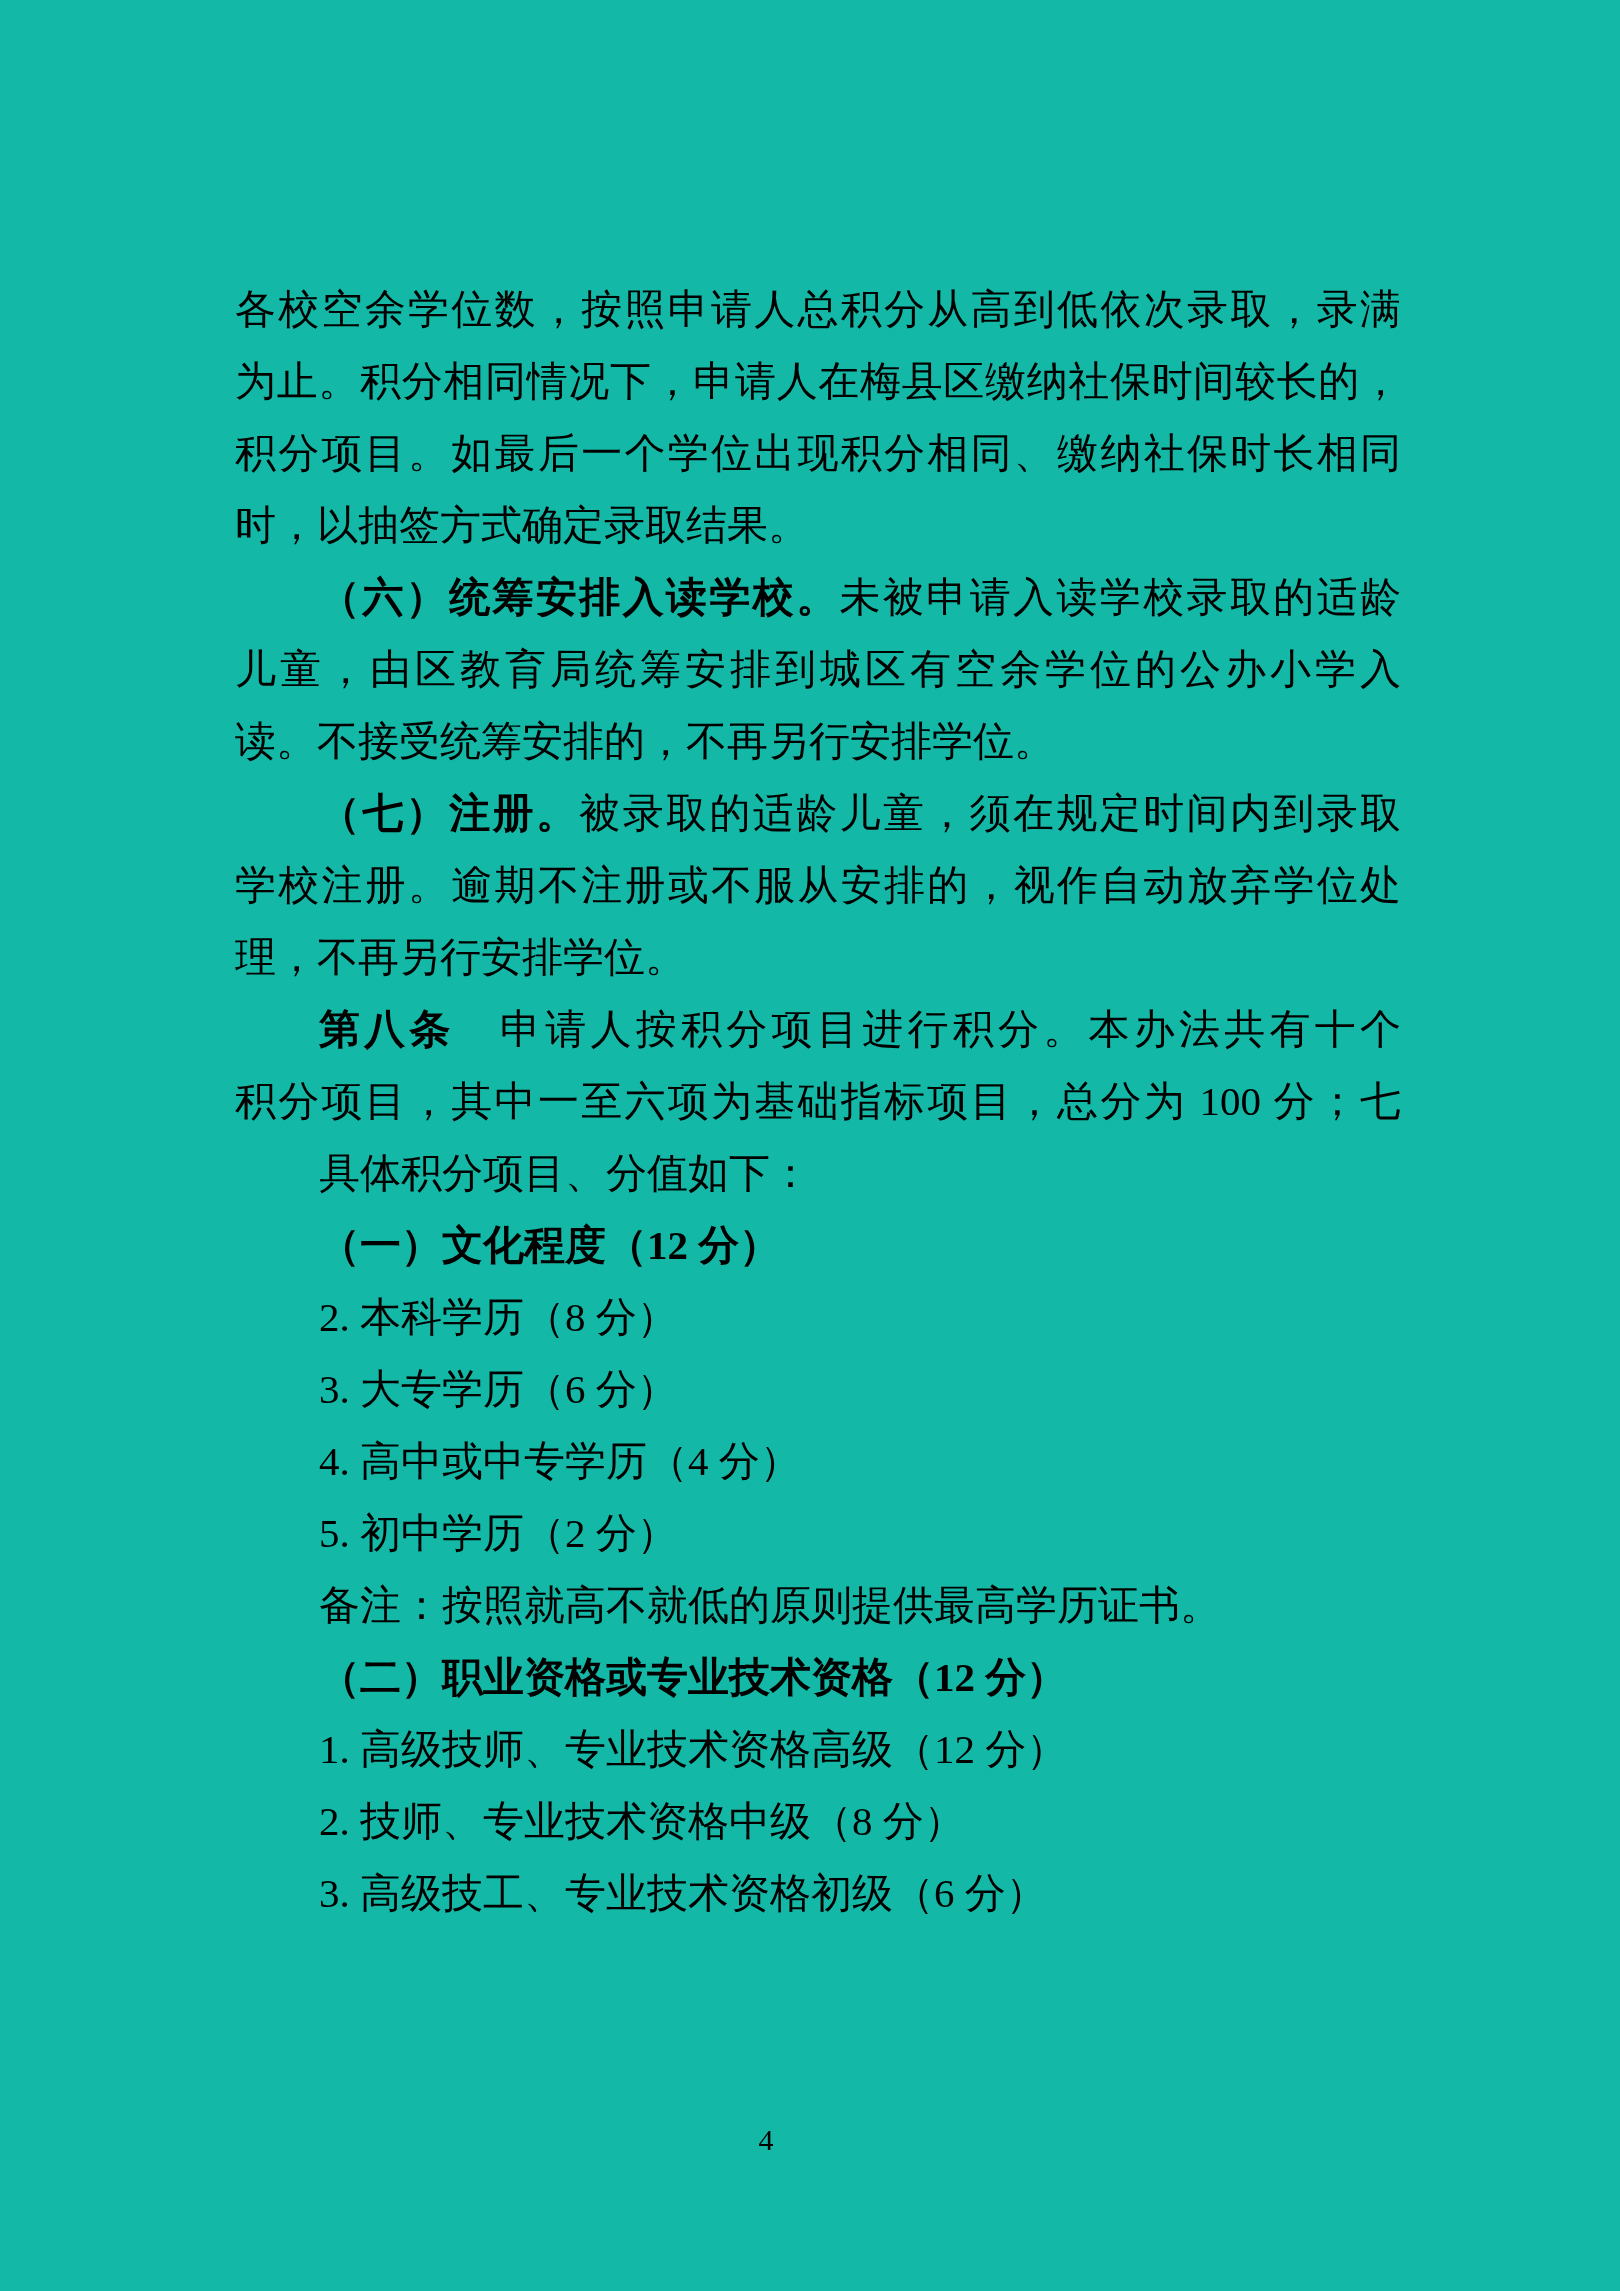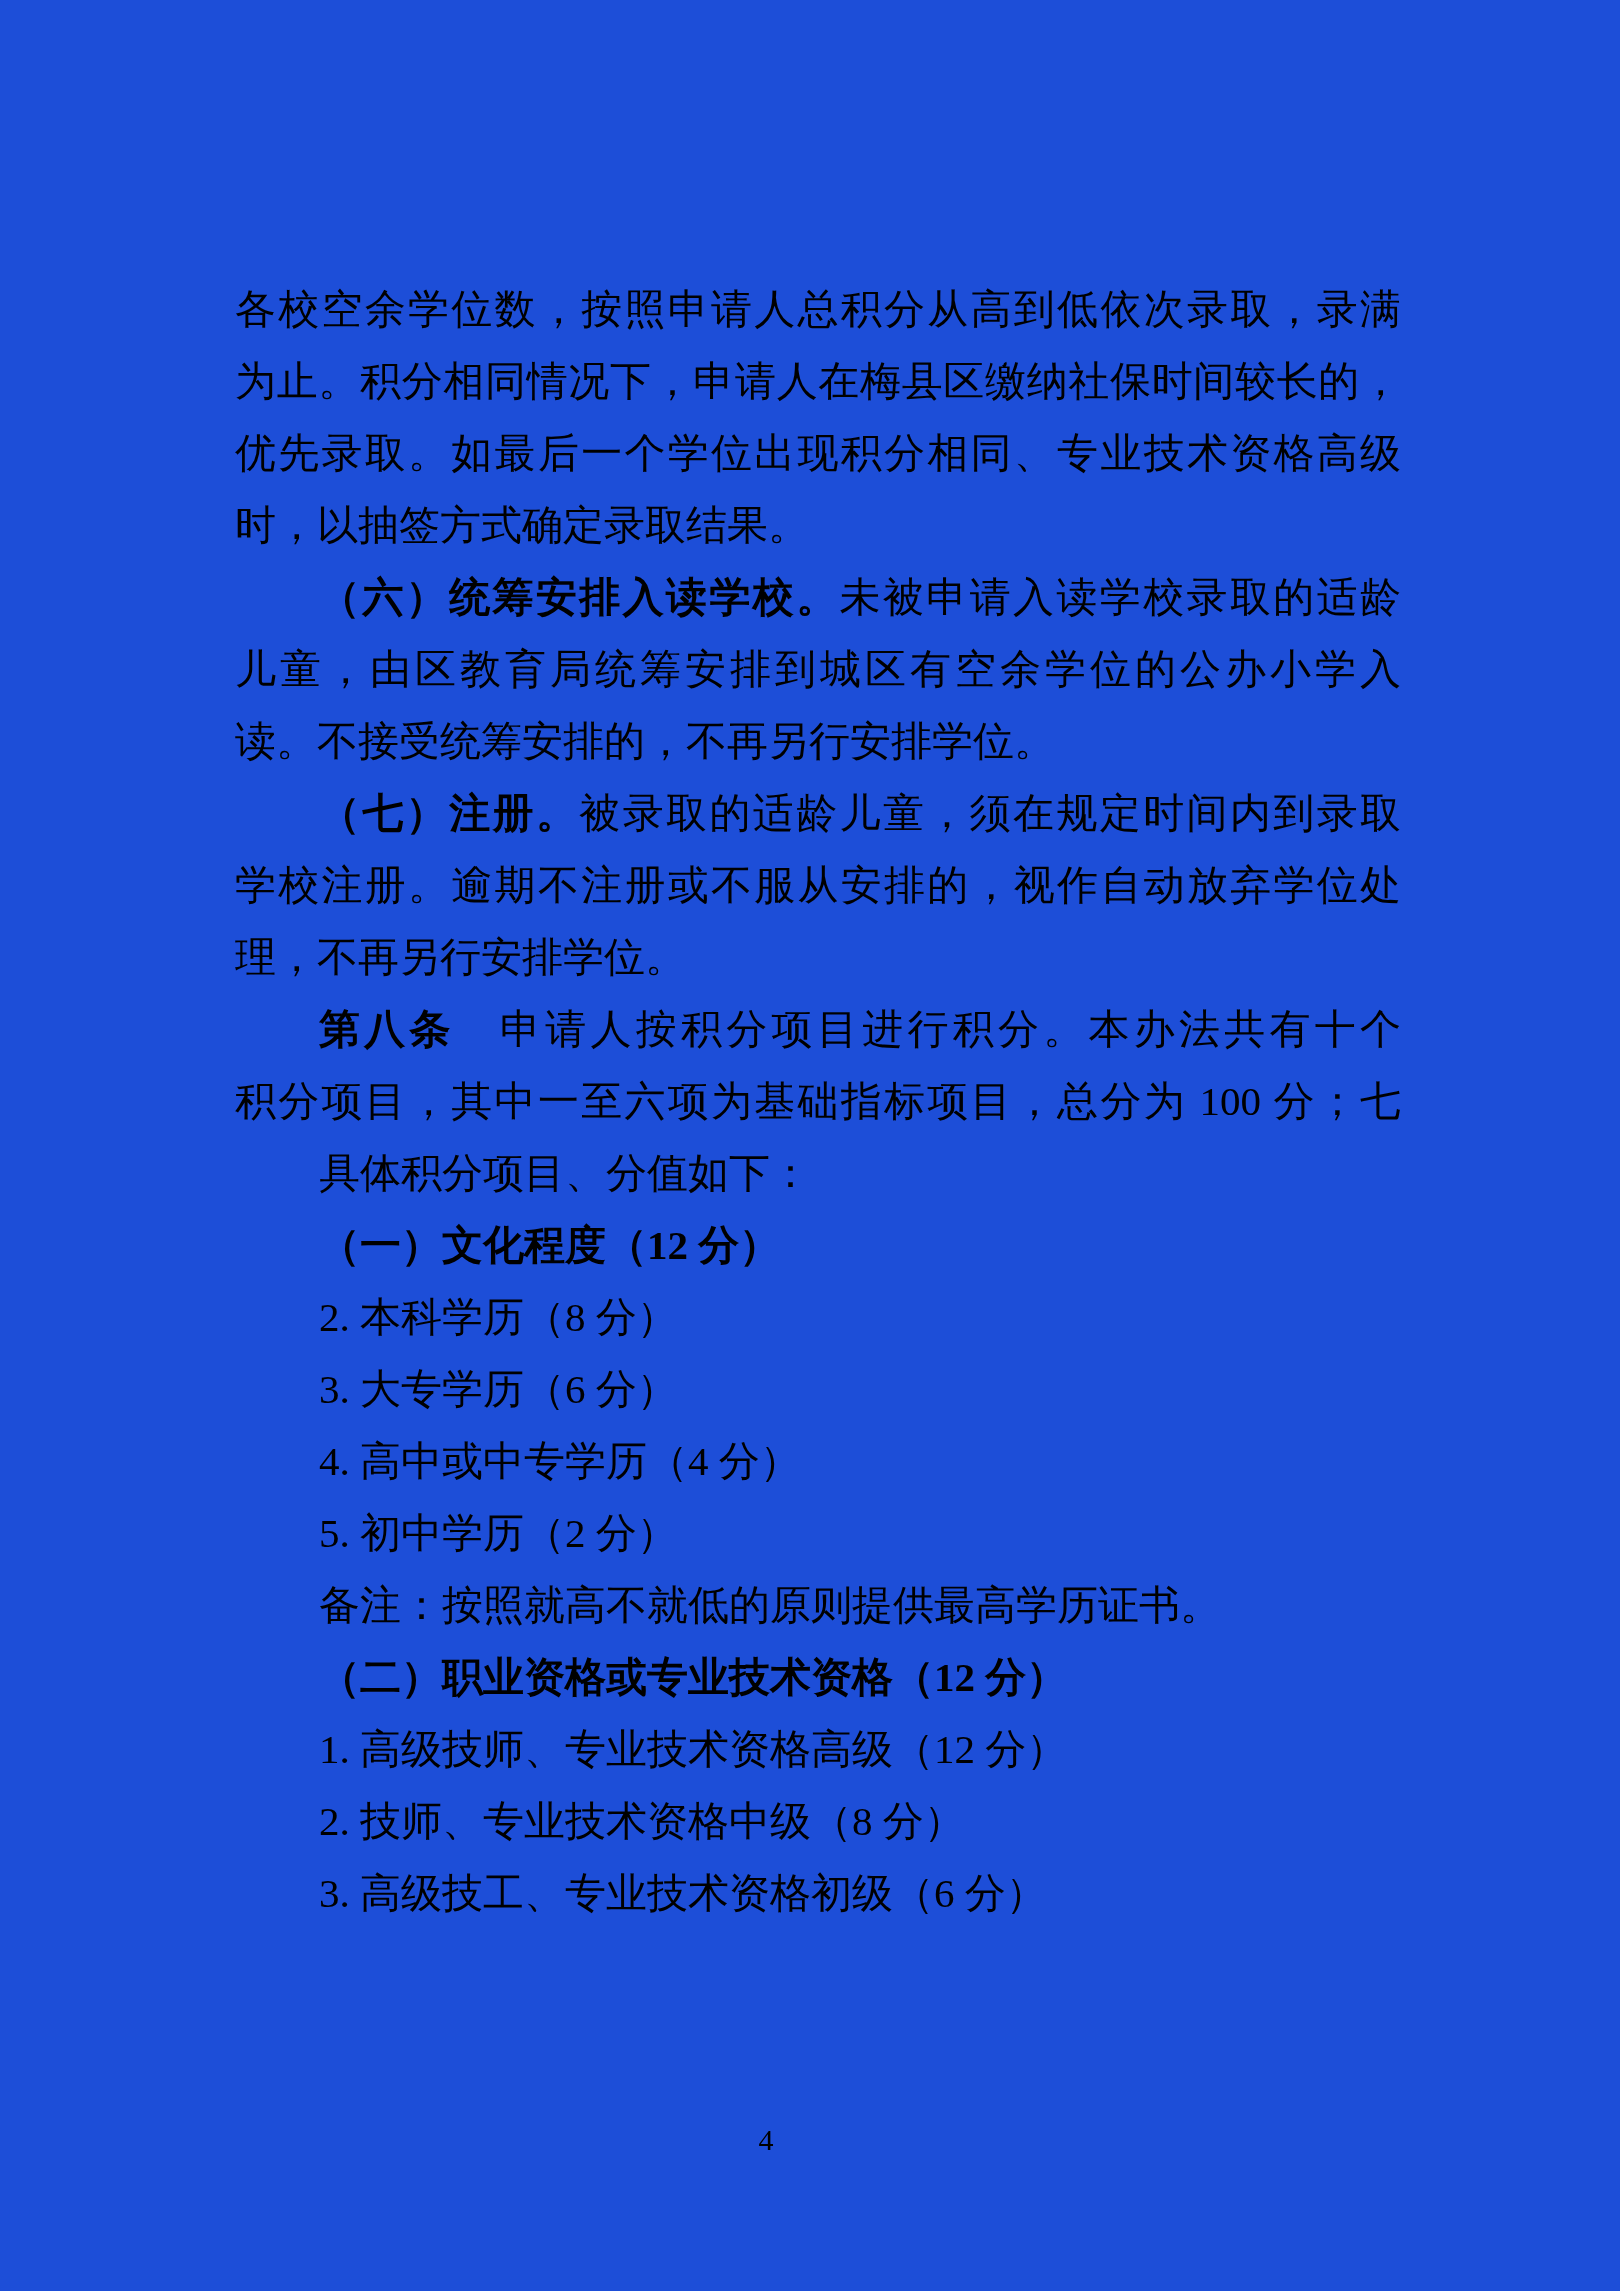--- a/index.html
+++ b/index.html
@@ -8,21 +8,21 @@
     height: 2292px;
     position: relative;
     background: #ffffff;
     color: #000000;
     font-family: "Liberation Serif", "DejaVu Serif", serif;
     overflow: hidden;
   }
   .sheet {
     position: absolute;
     inset: 0;
-    background: #1d4ed8;
+    background: #14b8a6;
   }
   .text-block {
     position: absolute;
     left: 235px;
     top: 273px;
     width: 1166px;
   }
   .line {
     margin: 0;
     padding: 0;
@@ -48,21 +48,21 @@
     font-size: 30px;
   }
 </style>
 </head>
 <body>
 
 <div class="sheet">
   <main class="text-block">
     <p class="line fill"><b></b><span>各校空余学位数，按照申请人总积分从高到低依次录取，录满</span></p>
     <p class="line fill"><b></b><span>为止。积分相同情况下，申请人在梅县区缴纳社保时间较长的，</span></p>
-    <p class="line fill"><b></b><span>优先录取。如最后一个学位出现积分相同、专业技术资格高级</span></p>
+    <p class="line fill"><b></b><span>积分项目。如最后一个学位出现积分相同、缴纳社保时长相同</span></p>
     <p class="line"><b></b><span>时，以抽签方式确定录取结果。</span></p>
     <p class="line indent fill"><b>（六）统筹安排入读学校。</b><span>未被申请入读学校录取的适龄</span></p>
     <p class="line fill"><b></b><span>儿童，由区教育局统筹安排到城区有空余学位的公办小学入</span></p>
     <p class="line"><b></b><span>读。不接受统筹安排的，不再另行安排学位。</span></p>
     <p class="line indent fill"><b>（七）注册。</b><span>被录取的适龄儿童，须在规定时间内到录取</span></p>
     <p class="line fill"><b></b><span>学校注册。逾期不注册或不服从安排的，视作自动放弃学位处</span></p>
     <p class="line"><b></b><span>理，不再另行安排学位。</span></p>
     <p class="line indent fill"><b>第八条</b><span>　申请人按积分项目进行积分。本办法共有十个</span></p>
     <p class="line fill"><b></b><span>积分项目，其中一至六项为基础指标项目，总分为 100 分；七</span></p>
     <p class="line indent"><b></b><span>具体积分项目、分值如下：</span></p>

